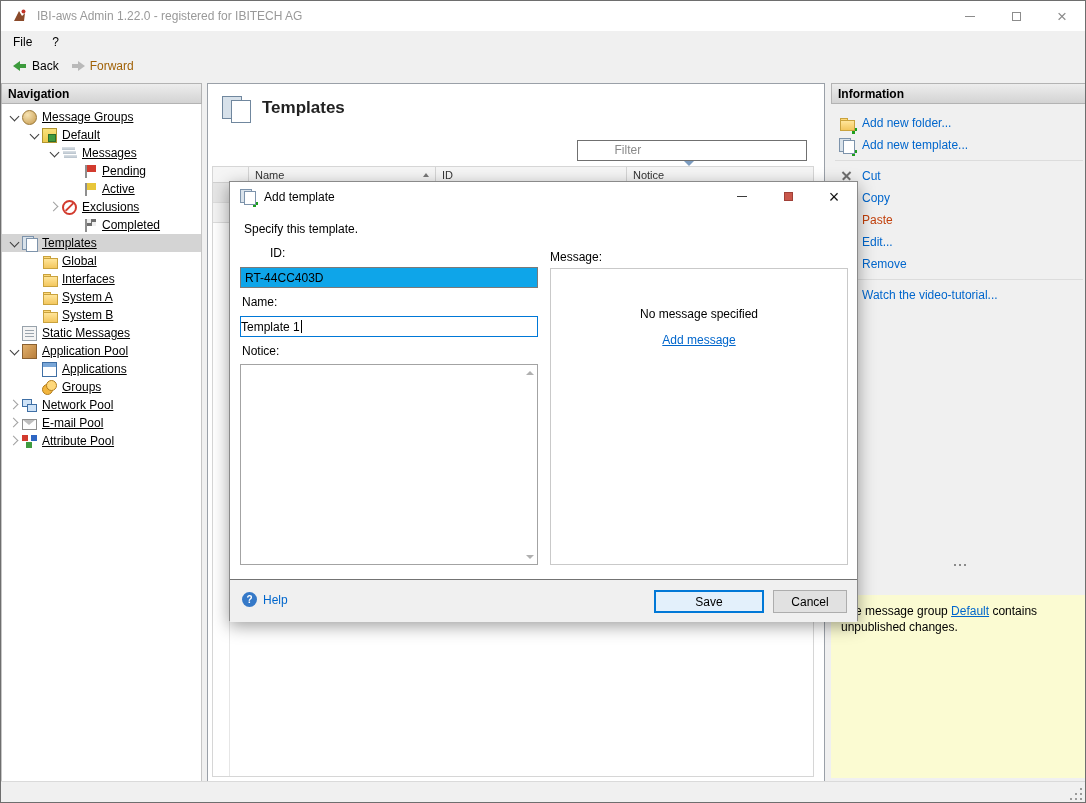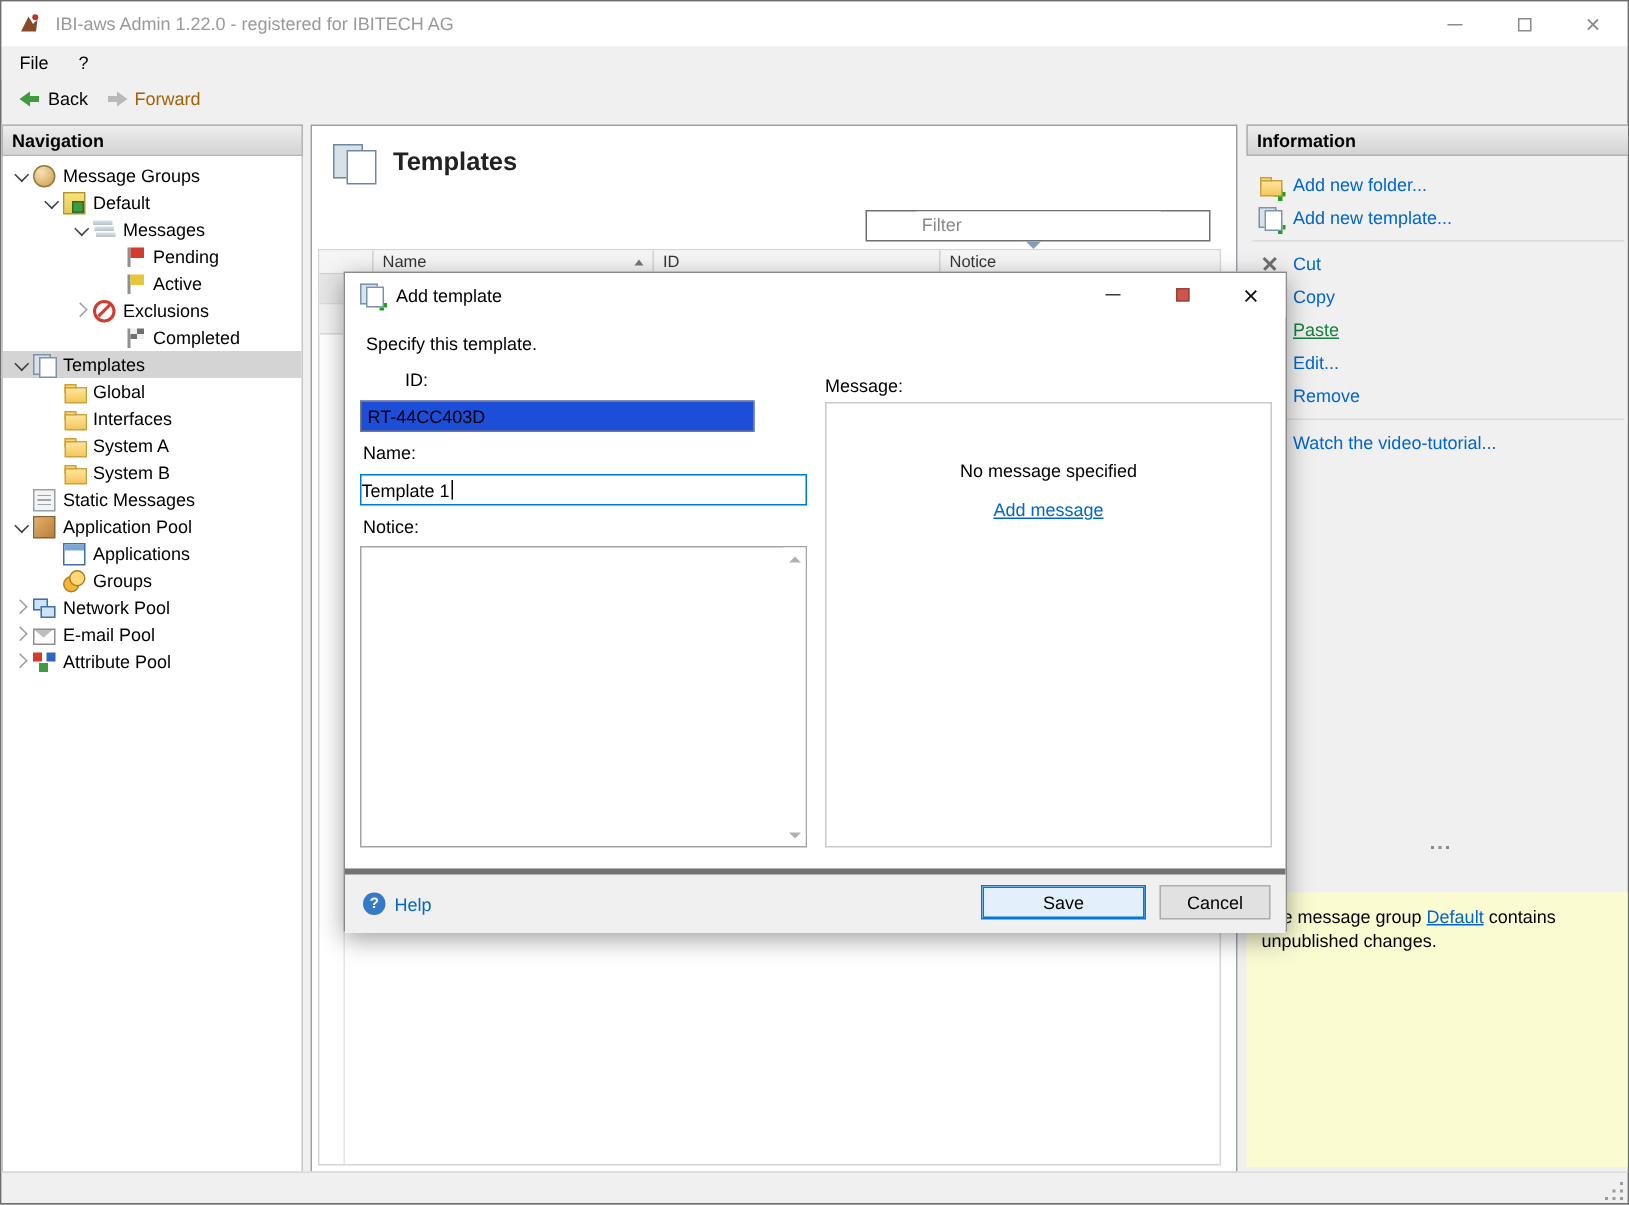--- a/index.html
+++ b/index.html
@@ -34,21 +34,21 @@
   
   .panel-header { height:21px; background:linear-gradient(#ededed,#d3d3d3); border:1px solid #b3b3b3;
                   font-weight:bold; display:flex; align-items:center; padding-left:6px; }
 
   
   .nav-panel { position:absolute; left:0; top:82px; width:201px; height:699px; background:#fff; border:1px solid #c6c6c6; }
   .nav-panel .panel-header { margin:-1px -1px 0 -1px; }
   .tree { padding-top:4px; }
   .tree-row { height:18px; display:flex; align-items:center; white-space:nowrap; }
   .tree-row.selected { background:#d4d4d4; }
-  .tree-label { padding:0 3px; }
+  .tree-label { padding:0 3px;text-decoration:underline; }
   .chev { width:16px; height:16px; position:relative; flex:none; }
   .chev.exp::before { content:''; position:absolute; left:5px; top:4px; width:6px; height:6px;
                       border-right:1.5px solid #3c3c3c; border-bottom:1.5px solid #3c3c3c; transform:rotate(45deg); }
   .chev.col::before { content:''; position:absolute; left:4px; top:4px; width:6px; height:6px;
                       border-right:1.5px solid #a0a0a0; border-bottom:1.5px solid #a0a0a0; transform:rotate(-45deg); }
 
   
   .ico { width:15px; height:15px; position:relative; flex:none; display:inline-block; }
   .tree-row .ico, .action-item .ico { margin-right:2px; }
   .ico-sphere { border-radius:50%; background:radial-gradient(circle at 35% 30%, #f7e3b2, #c79b4e); border:1px solid #9a7736; }
@@ -117,21 +117,21 @@
   .rg-cell { height:20px; border-bottom:1px solid #dcdcdc; }
   .rg-a { background:#e6e6e6; } .rg-b { background:#f3f3f3; }
 
   
   .actions-panel { position:absolute; left:830px; top:82px; width:256px; height:699px; background:#f0f0f0; }
   .actions-panel .panel-header { position:absolute; left:0; top:0; right:0; }
   .action-list { position:absolute; left:0; top:21px; right:0; padding-top:8px; }
   .action-item { height:22px; display:flex; align-items:center; padding-left:8px; gap:6px; white-space:nowrap; }
   .action-sep { height:1px; background:#dcdcdc; margin:4px 4px; }
   .link { color:#0066cc; }
-  .action-item.disabled span.action-label { color:#15803d;text-decoration:underline; }
+  .action-item.disabled span.action-label { color:#c2410c; }
   .splitter-grip { position:absolute; left:0; right:0; top:476px; height:12px; }
   .splitter-grip::before { content:''; position:absolute; left:50%; top:5px; width:2px; height:2px; background:#8a8a8a;
                            box-shadow:-5px 0 #8a8a8a, 5px 0 #8a8a8a; }
   .info-header { position:absolute; left:0; top:491px; right:0; }
   .info-box { position:absolute; left:0; top:512px; right:0; height:183px; background:#fbfbd2; padding:9px 10px; line-height:1.3; }
   .info-box a { color:#0066cc; text-decoration:underline; }
 
   
   .dialog { position:absolute; left:228px; top:180px; width:629px; height:440px; background:#fff;
             border:1px solid #8a8a8a; box-shadow:0 5px 16px rgba(0,0,0,.38); z-index:10; }
@@ -139,37 +139,37 @@
   .dlg-icon { position:absolute; left:10px; top:7px; }
   .dlg-title { position:absolute; left:34px; top:8px; font-size:12px; color:#000; }
   .dlg-ctl { position:absolute; top:0; width:46px; height:29px; display:flex; align-items:center; justify-content:center; }
   .dc-min { right:92px; } .dc-max { right:46px; } .dc-close { right:0; }
   .dc-min i { width:10px; height:1px; background:#3c3c3c; }
   .dc-max i { width:9px; height:9px; border:1px solid #a04038; background:#c9574b; }
   .dc-close::before { content:'\00D7'; color:#111; font-size:18px; line-height:1; }
   .dlg-subtitle { position:absolute; left:14px; top:40px; }
   .fld-label { position:absolute; left:12px; }
   .lb-id { top:64px;margin-left:28px; } .lb-name { top:113px; } .lb-notice { top:162px; }
-  .text-input { position:absolute; left:10px; width:263px; height:21px; border:1px solid #7a7a7a; background:#1d4ed8;
+  .text-input { position:absolute; left:10px; width:298px; height:21px; border:1px solid #7a7a7a; background:#0ea5e9;
                 font:12px "Liberation Sans",sans-serif; padding:2px 4px; }
   .in-id { top:85px; }
   .name-input { position:absolute; left:10px; top:134px; width:298px; height:21px; border:1px solid #0078d7; background:#fff;
                 display:flex; align-items:center; padding:0 0; }
   .caret { width:1px; height:13px; background:#000; margin-left:1px; }
   .notice-box { position:absolute; left:10px; top:182px; width:298px; height:201px; border:1px solid #a3a3a3; background:#fff; }
   .vscroll { position:absolute; right:0; top:0; bottom:0; width:15px; background:#fff; }
   .vs-up, .vs-down { position:absolute; left:0; width:15px; height:15px; display:flex; align-items:center; justify-content:center; }
   .vs-up { top:0; } .vs-down { bottom:0; }
   .vs-up i   { border-left:4px solid transparent; border-right:4px solid transparent; border-bottom:4px solid #b0b0b0; }
   .vs-down i { border-left:4px solid transparent; border-right:4px solid transparent; border-top:4px solid #b0b0b0; }
   .msg-label { position:absolute; left:320px; top:68px; }
   .msg-box { position:absolute; left:320px; top:86px; width:298px; height:297px; border:1px solid #c9c9c9; background:#fff; text-align:center; padding-top:38px; }
   .msg-empty { margin-bottom:12px; }
   .msg-add { color:#0066cc; text-decoration:underline; }
-  .dlg-footer { position:absolute; left:0; right:0; top:397px; height:43px; background:#f0f0f0; border-top:4px solid #737373; }
+  .dlg-footer { position:absolute; left:0; right:0; top:397px; height:43px; background:#f0f0f0; border-top:1px solid #737373; }
   .help-wrap { position:absolute; left:12px; top:12px; display:flex; align-items:center; gap:6px; color:#0066cc; }
   .help-icon { width:15px; height:15px; border-radius:50%; background:#3579c8; color:#fff; font-size:10px; font-weight:bold;
                display:flex; align-items:center; justify-content:center; }
   .help-icon::before { content:'?'; }
   .btn { position:absolute; top:408px; height:23px; font:12px "Liberation Sans",sans-serif; display:flex; align-items:center; justify-content:center; }
   .btn-save { left:424px; width:110px; background:#e3f0fb; border:1px solid #0078d7; box-shadow:inset 0 0 0 1px #0078d7; }
   .btn-cancel { left:543px; width:74px; background:#e1e1e1; border:1px solid #adadad; }
 
   
   .statusbar { position:absolute; left:0; top:780px; width:100%; height:22px; background:#f0f0f0; border-top:1px solid #dadada; }

